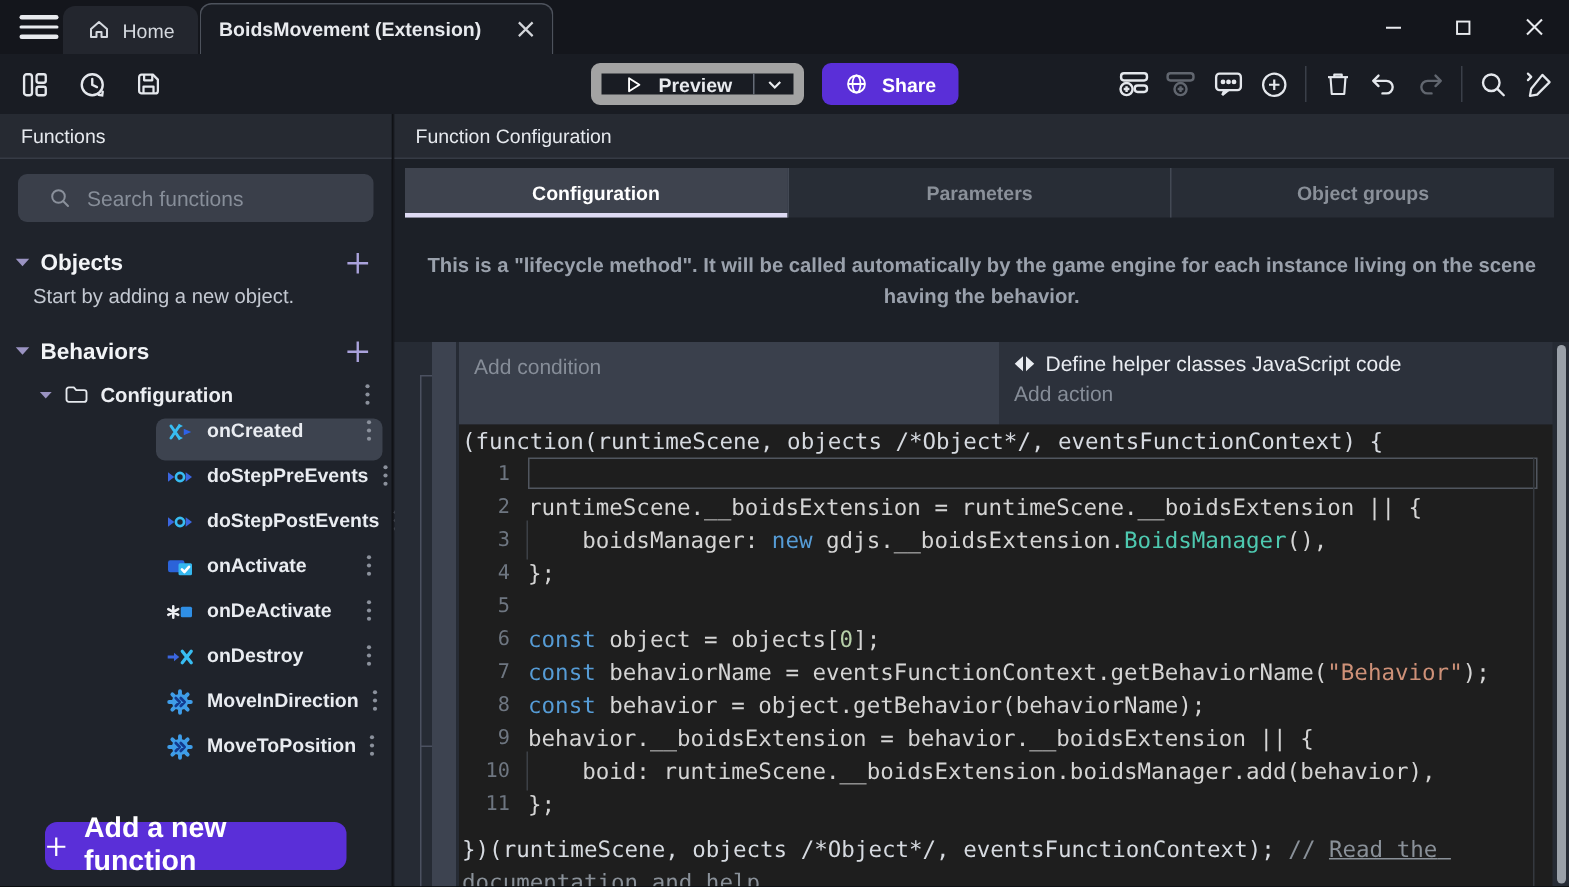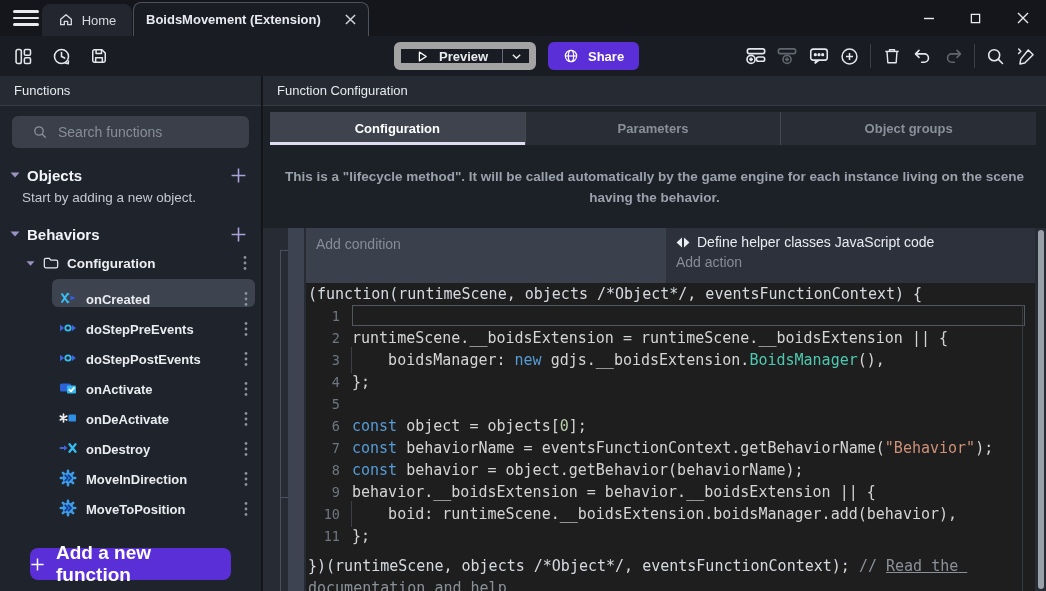--- a/index.html
+++ b/index.html
@@ -37,21 +37,21 @@
   .search{margin:10px 12px 0 12px;height:32px;background:#3a3f4a;border-radius:6px;display:flex;align-items:center;gap:8px;padding:0 20px;}
   .search input{flex:1;background:transparent;border:none;outline:none;color:#e8eaee;font-size:14px;font-family:"Liberation Sans",sans-serif;}
   .search input::placeholder{color:#878e99;}
   .sec-h{display:flex;align-items:center;margin:14px 14px 0 10px;height:26px;gap:7px;}
   .sec-h .lbl{font-size:15px;font-weight:700;color:#f2f4f7;}
   .sec-h .plus{margin-left:auto;}
   .hint{margin:2px 0 0 22px;font-size:13.5px;color:#c3c8d1;}
   .grp-row{display:flex;align-items:center;height:28px;margin:2px 14px 0 26px;gap:8px;font-size:13.5px;font-weight:600;color:#eceef2;}
   .grp-row .kebab{margin-left:auto;}
   .fn-list{margin-top:2px;}
-  .fn-row{display:flex;align-items:flex-end;height:28px;margin:2px 6px 2px 52px;padding:0 7px;border-radius:6px;gap:9px;font-size:13px;font-weight:600;color:#e9ecf1;}
+  .fn-row{display:flex;align-items:flex-start;height:28px;margin:2px 6px 2px 104px;padding:0 7px;border-radius:6px;gap:9px;font-size:13px;font-weight:600;color:#e9ecf1;}
   .fn-row.selected{background:#3d434f;}
   .fn-ic{width:18px;height:18px;flex:none;}
   .fn-label{white-space:nowrap;}
   .kebab{margin-left:auto;}
   .add-fn{position:absolute;left:30px;right:30px;bottom:11px;height:32px;background:#5a2fd8;border-radius:8px;display:flex;align-items:center;justify-content:center;gap:11px;font-size:19px;font-weight:700;color:#fff;}
 
   
   .main{position:absolute;left:263px;top:76px;right:0;bottom:0;background:#1c2027;}
   .tabs{position:absolute;left:7px;right:10px;top:36px;height:33px;background:#282d36;display:flex;}
   .tab{flex:1;display:flex;align-items:center;justify-content:center;font-size:13px;font-weight:700;color:#8a9099;position:relative;}

